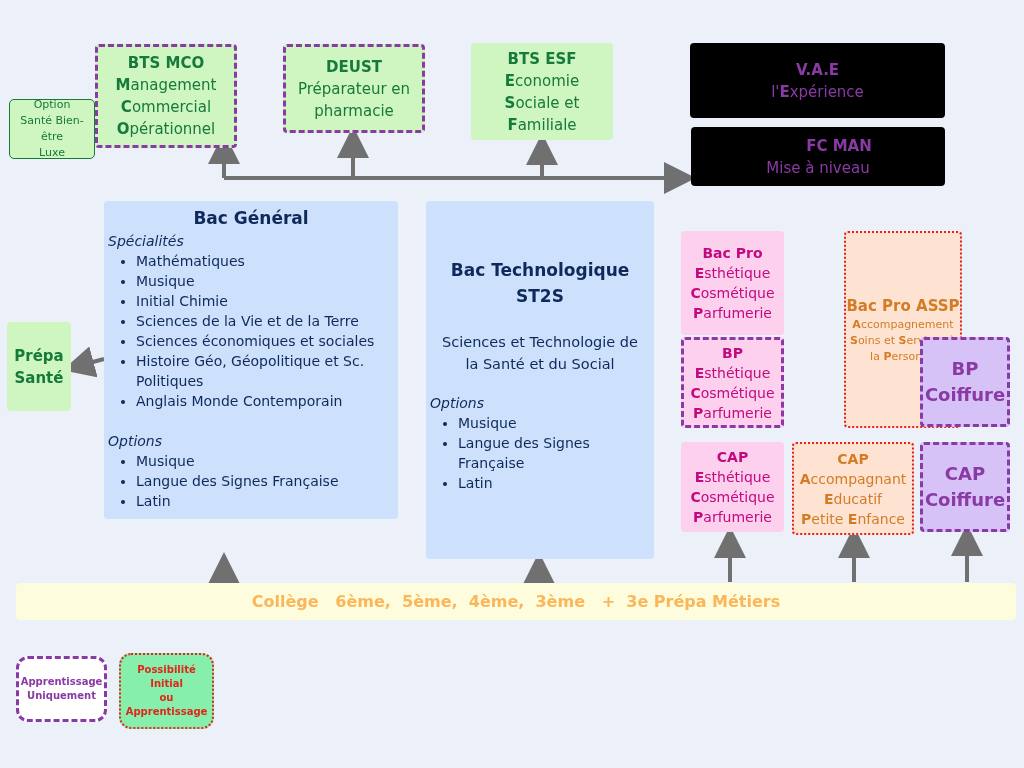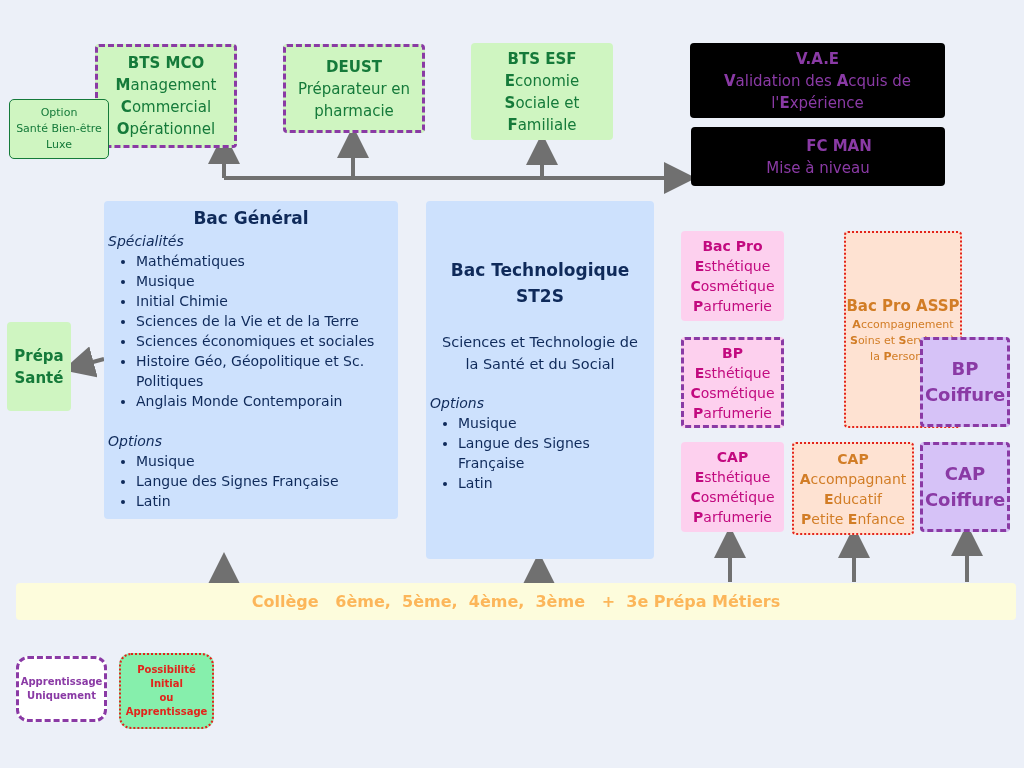--- a/index.html
+++ b/index.html
@@ -45,42 +45,41 @@
   </g>
 </svg>
 
 <div class="box green flex-c" style="left:95px;top:44px;width:142px;height:104px;border:3px dashed #8a3aa5;">
   <div class="tb" style="font-size:15px;">BTS MCO</div>
   <div class="t" style="font-size:15px;"><b>M</b><span>anagement</span></div>
   <div class="t" style="font-size:15px;"><b>C</b><span>ommercial</span></div>
   <div class="t" style="font-size:15px;"><b>O</b><span>pérationnel</span></div>
 </div>
 
-<div class="box green flex-c" style="left:9px;top:99px;width:100px;height:60px;border:1px solid #157a3a;border-radius:5px;">
+<div class="box green flex-c" style="left:9px;top:99px;width:86px;height:60px;border:1px solid #157a3a;border-radius:5px;">
   <div style="font-size:11px;line-height:16px;">Option</div>
   <div style="font-size:11px;line-height:16px;">Santé Bien-être</div>
   <div style="font-size:11px;line-height:16px;">Luxe</div>
 </div>
 
 <div class="box green flex-c" style="left:283px;top:44px;width:142px;height:89px;border:3px dashed #8a3aa5;">
   <div class="tb" style="font-size:15px;">DEUST</div>
   <div class="t" style="font-size:15px;">Préparateur en</div>
   <div class="t" style="font-size:15px;">pharmacie</div>
 </div>
 
 <div class="box green flex-c" style="left:471px;top:43px;width:142px;height:97px;">
   <div class="tb" style="font-size:15px;">BTS ESF</div>
   <div class="t" style="font-size:15px;"><b>E</b><span>conomie</span></div>
   <div class="t" style="font-size:15px;"><b>S</b><span>ociale et</span></div>
   <div class="t" style="font-size:15px;"><b>F</b><span>amiliale</span></div>
 </div>
 
 <div class="box pink flex-c" style="left:690px;top:43px;width:255px;height:75px;">
   <div class="tb" style="font-size:15px;">V.A.E</div>
-  <div class="t" style="font-size:15px;"><b>V</b><span>alidation des </span><b>A</b><span>cquis de</span></div>
   <div class="t" style="font-size:15px;"><span>l'</span><b>E</b><span>xpérience</span></div>
 </div>
 
 <div class="box pink flex-c" style="left:691px;top:127px;width:254px;height:59px;">
   <div class="tb" style="font-size:15px;margin-left:42px;">FC MAN</div>
   <div class="t" style="font-size:15px;">Mise à niveau</div>
 </div>
 
 <div class="box green flex-c" style="left:7px;top:322px;width:64px;height:89px;">
   <div class="tb" style="font-size:15px;">Prépa</div>
@@ -113,21 +112,21 @@
   <div style="font-size:17px;font-weight:bold;line-height:26px;">ST2S</div>
   <div style="font-size:14.5px;line-height:22px;margin-top:22px;padding:0 6px;">Sciences et Technologie de la Santé et du Social</div>
   <div class="it" style="margin-top:18px;">Options</div>
   <ul>
     <li>Musique</li>
     <li>Langue des Signes Française</li>
     <li>Latin</li>
   </ul>
 </div>
 
-<div class="box rose flex-c" style="left:681px;top:231px;width:103px;height:90px;">
+<div class="box rose flex-c" style="left:681px;top:231px;width:103px;height:104px;">
   <div class="tb" style="font-size:14px;line-height:20px;">Bac Pro</div>
   <div class="t" style="line-height:20px;"><b>E</b><span>sthétique</span></div>
   <div class="t" style="line-height:20px;"><b>C</b><span>osmétique</span></div>
   <div class="t" style="line-height:20px;"><b>P</b><span>arfumerie</span></div>
 </div>
 
 <div class="box rose flex-c dash-purple" style="left:681px;top:337px;width:103px;height:91px;">
   <div class="tb" style="line-height:20px;">BP</div>
   <div class="t" style="line-height:20px;"><b>E</b><span>sthétique</span></div>
   <div class="t" style="line-height:20px;"><b>C</b><span>osmétique</span></div>

